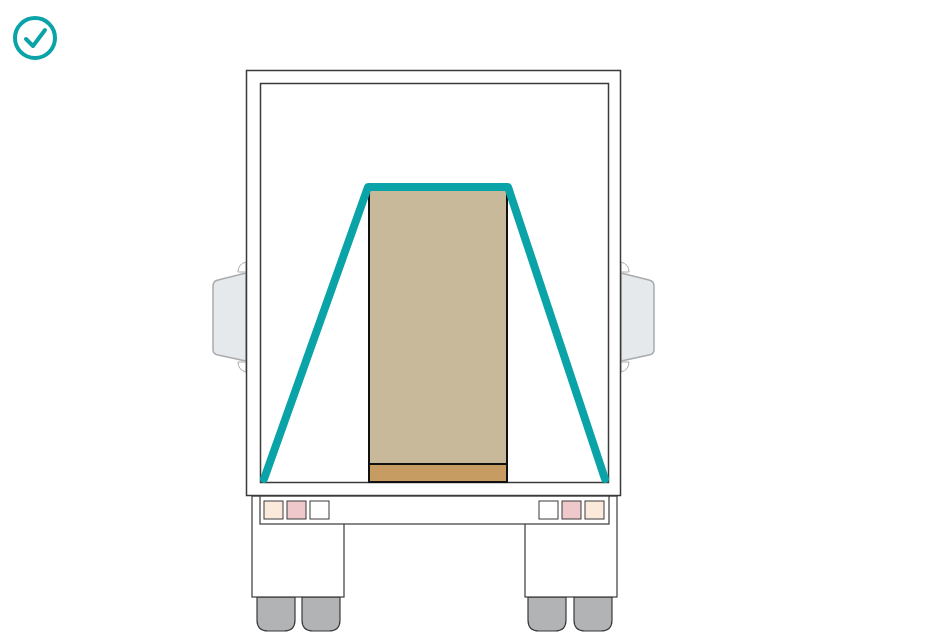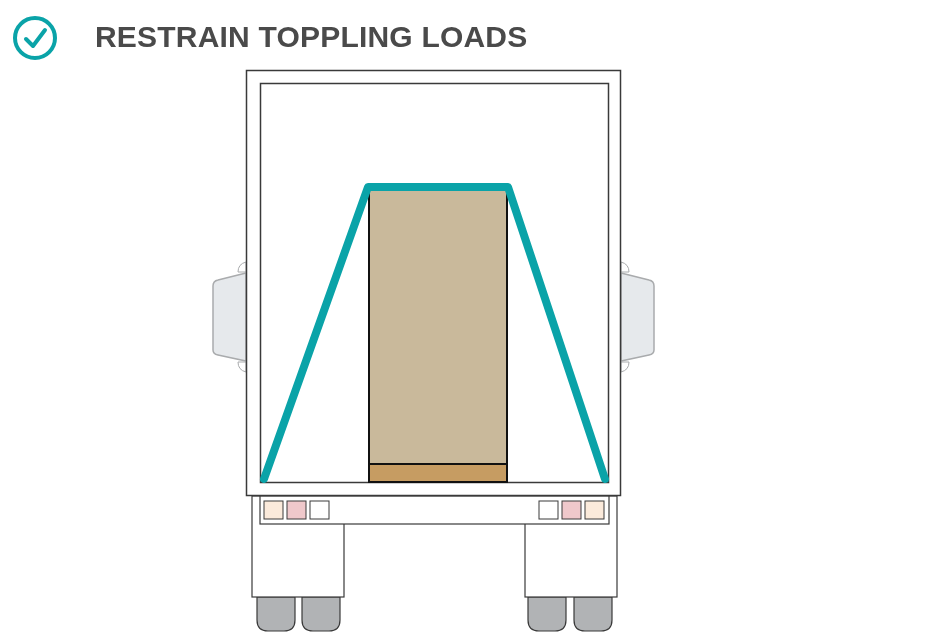--- a/index.html
+++ b/index.html
@@ -10,21 +10,20 @@
   .diagram{position:absolute;left:0;top:0;width:935px;height:634px;}
 </style>
 </head>
 <body>
 
 <div class="header">
   <svg class="check" viewBox="0 0 46 46">
     <circle cx="23" cy="23" r="20" fill="none" stroke="#0aa3a8" stroke-width="4"></circle>
     <polyline points="14,24 21,31 33,15" fill="none" stroke="#0aa3a8" stroke-width="4" stroke-linecap="round" stroke-linejoin="round"></polyline>
   </svg>
-  <div class="title">RESTRAIN TOPPLING LOADS</div>
 </div>
 
 <svg class="diagram" viewBox="0 0 935 634">
 
   <g>
     <path d="M246,262 Q238,264 238,272 L246,272 Z" fill="#fff" stroke="#a9abad" stroke-width="1"></path>
     <path d="M246,372 Q238,370 238,362 L246,362 Z" fill="#fff" stroke="#a9abad" stroke-width="1"></path>
     <path d="M246,273 L218,280 Q213,281 213,286 L213,350 Q213,354 218,355 L246,361 Z" fill="#e6e9ec" stroke="#a9abad" stroke-width="1.5"></path>
   </g>
 

